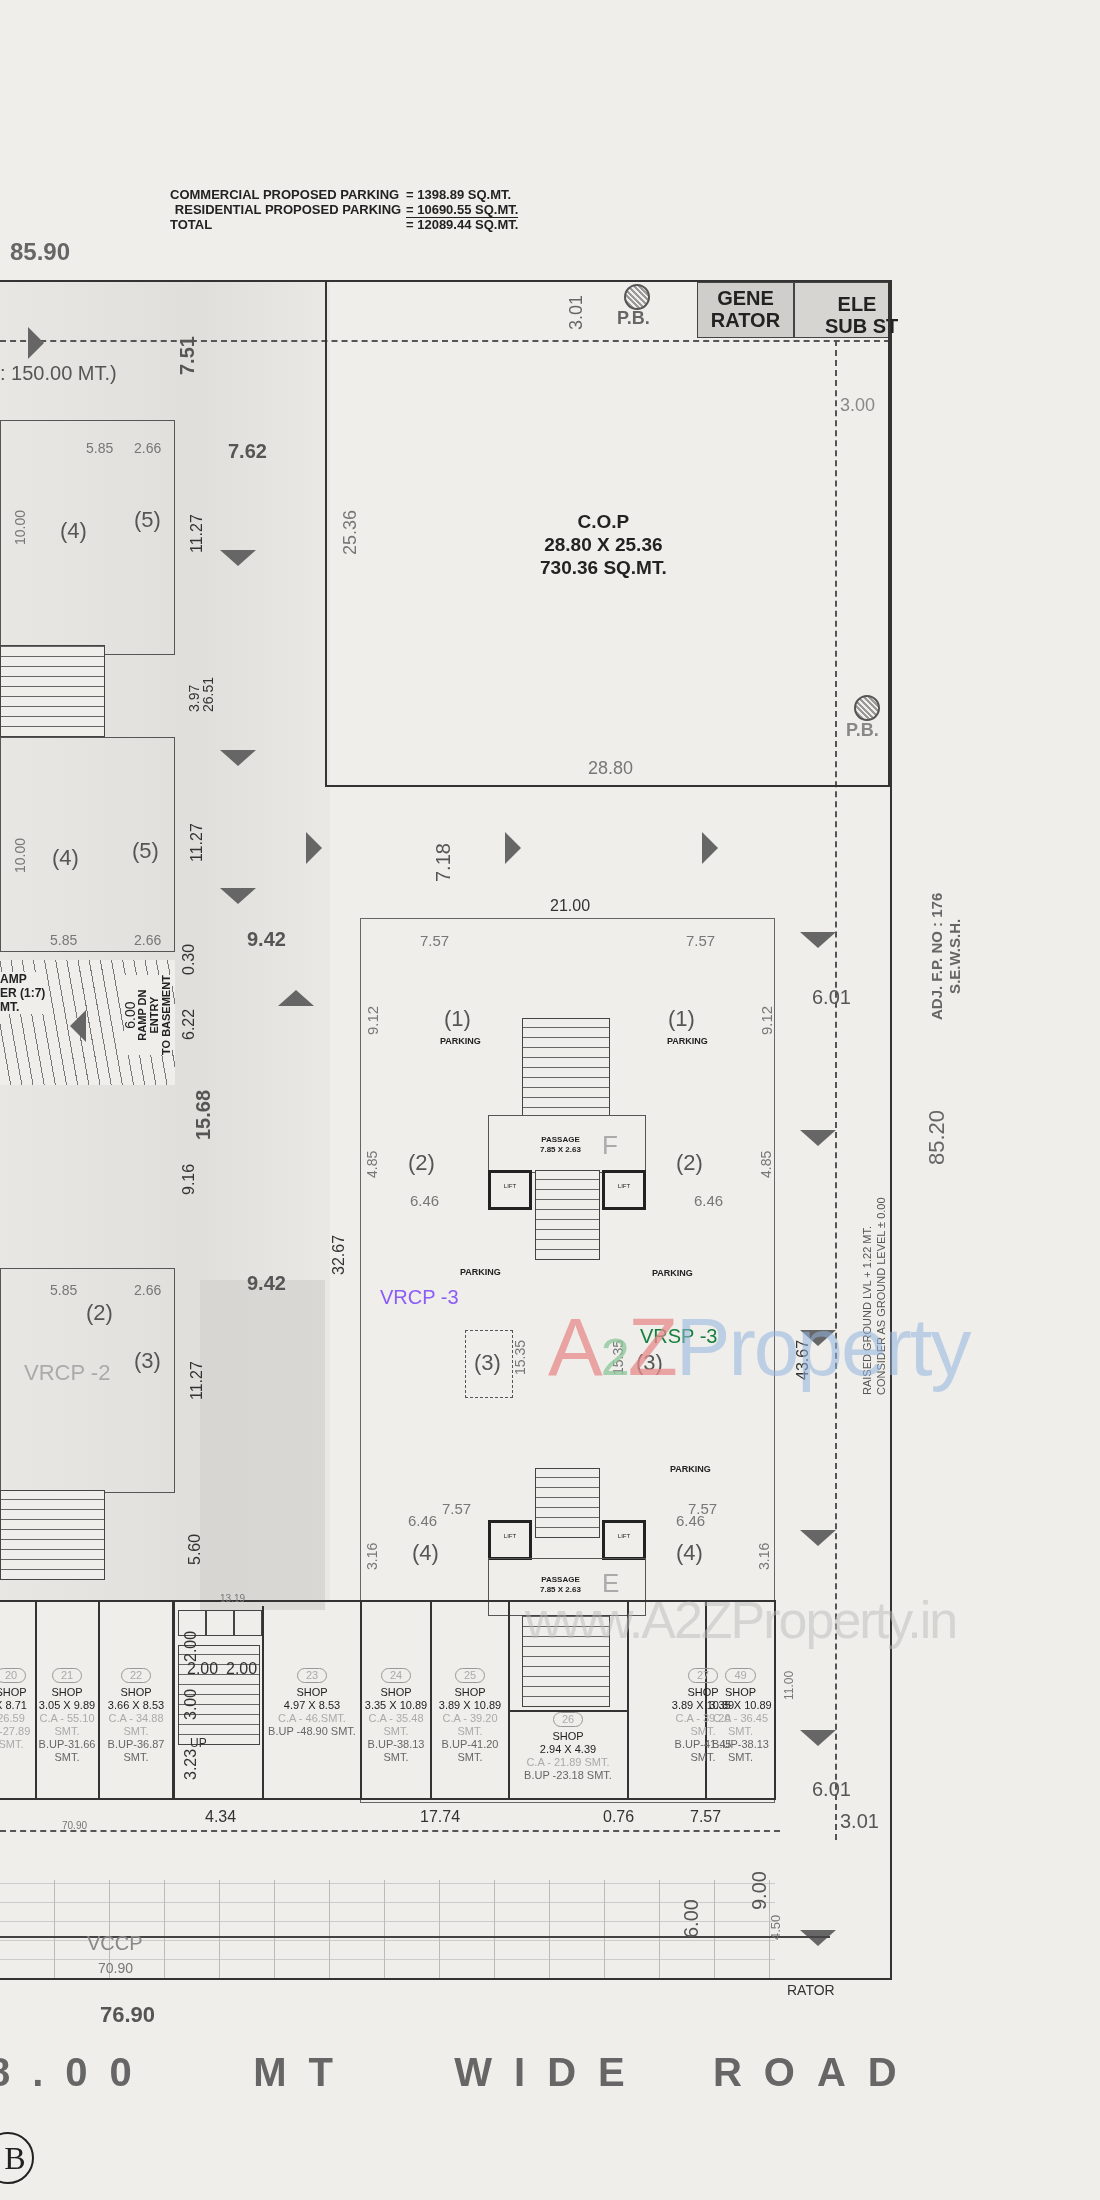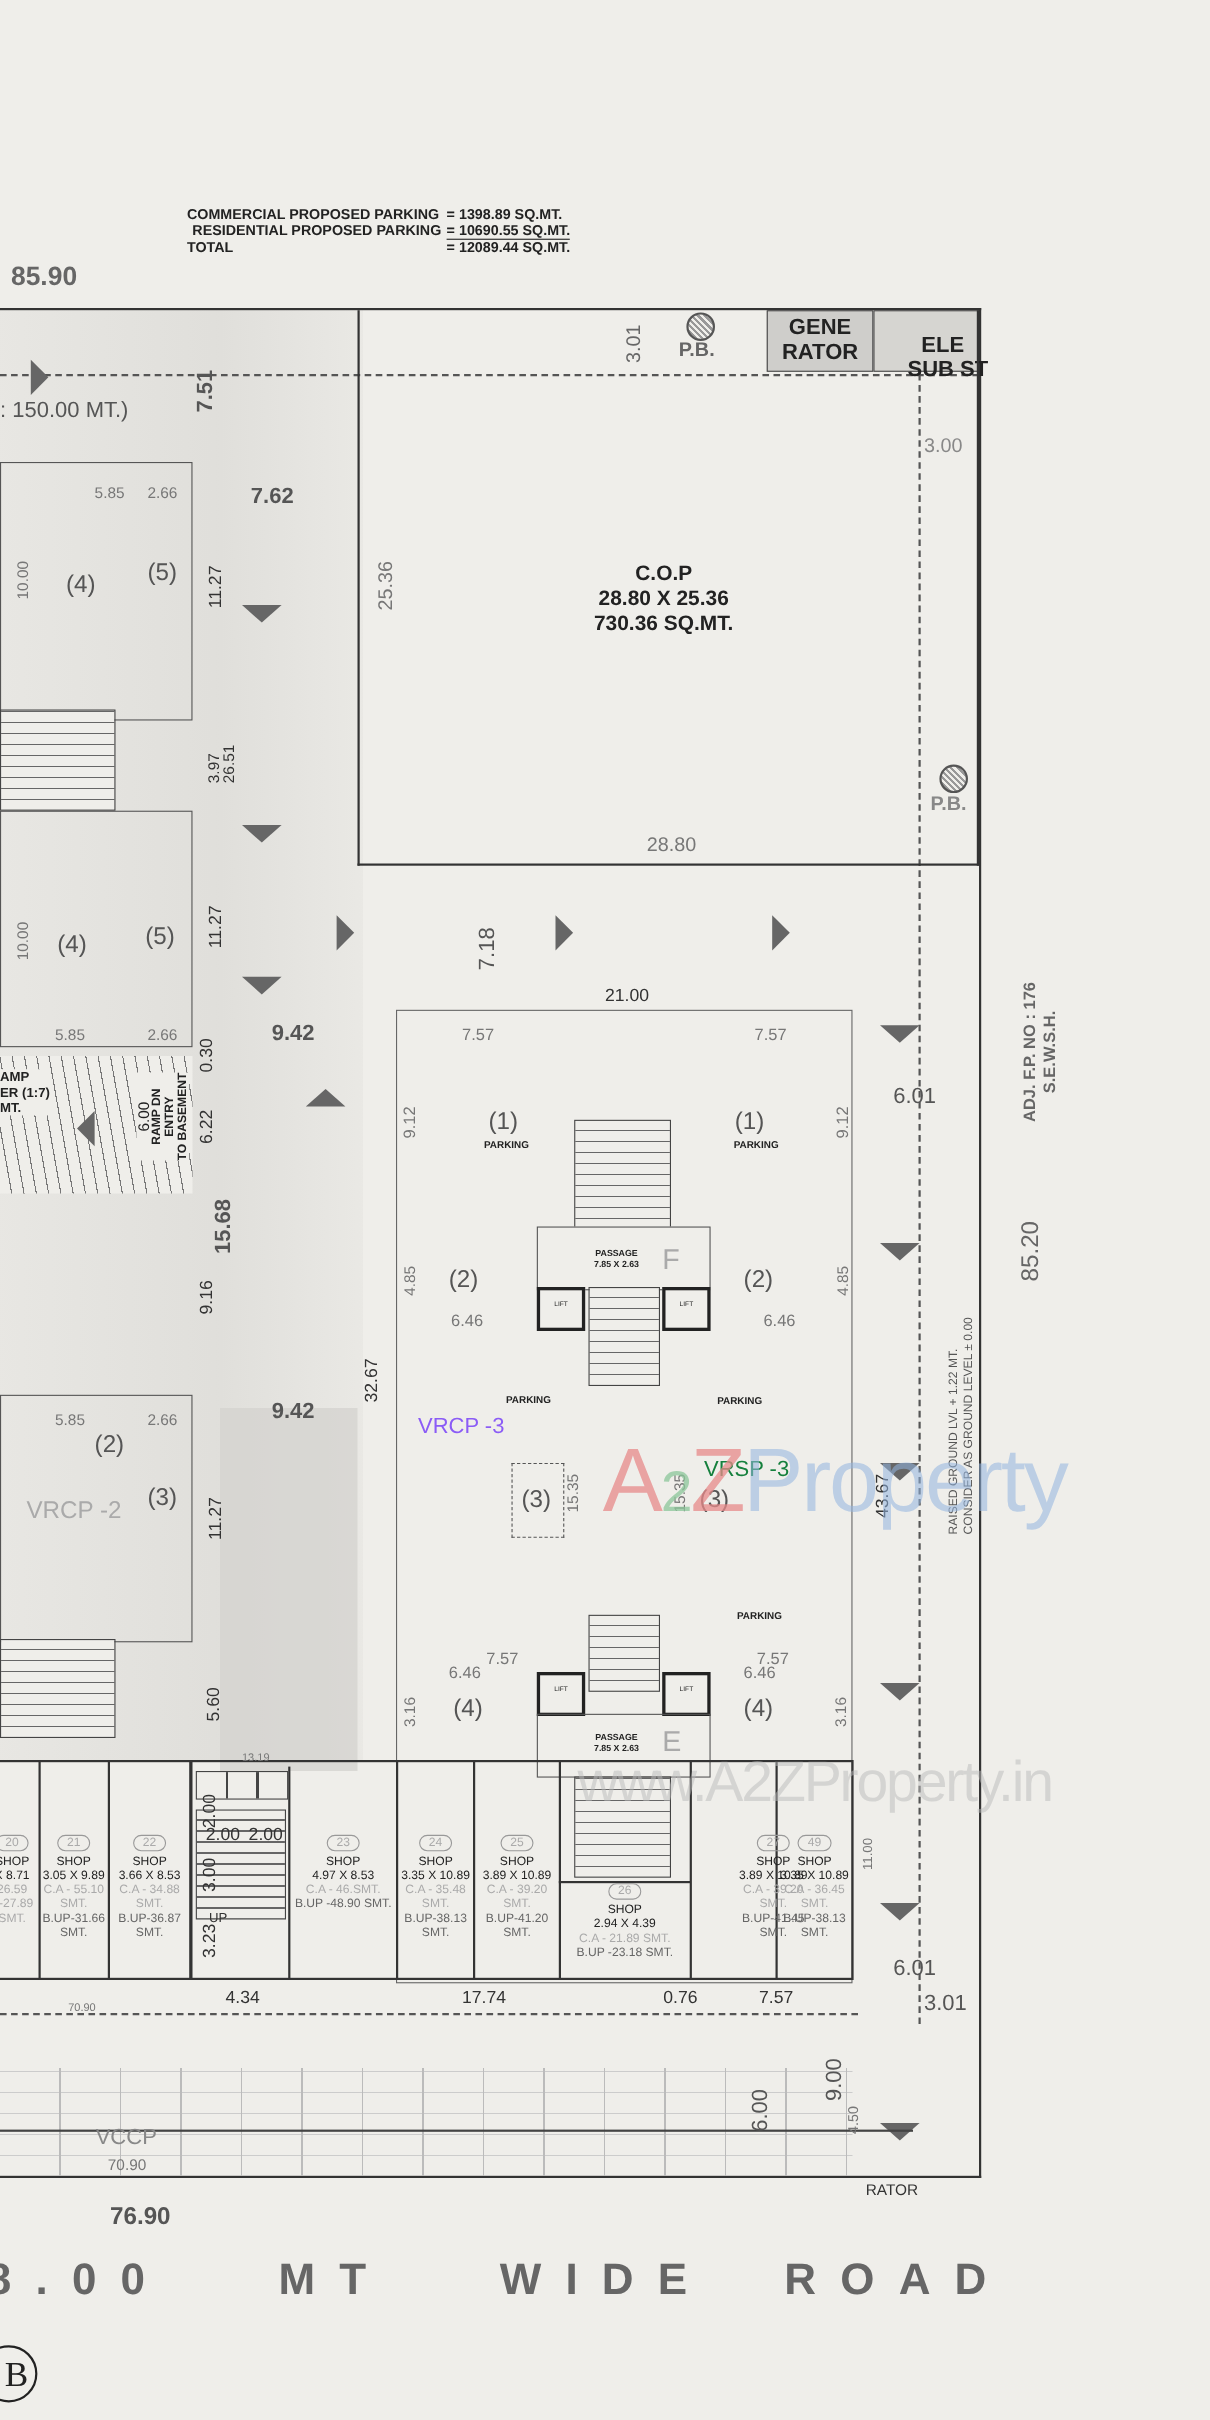--- a/index.html
+++ b/index.html
@@ -53,21 +53,21 @@
 <div class="dimdk vert" style="left:566px;top:330px;color:#666;font-size:18px;">3.01</div>
 <div class="pb" style="left:624px;top:284px;"></div>
 <div class="dim" style="left:617px;top:308px;color:#666;font-size:18px;font-weight:bold;">P.B.</div>
 <div class="box" style="left:697px;top:282px;width:97px;height:56px;background:#cfcecb;border-color:#444;">
   <div class="lbl" style="left:0;right:0;top:4px;font-size:20px;line-height:22px;">
     <div>GENE</div>
       <div>RATOR</div>
   </div>
 </div>
 <div class="box" style="left:794px;top:282px;width:96px;height:56px;background:#d6d5d1;border-color:#444;">
-  <div class="lbl" style="left:0;right:0;top:20px;font-size:20px;line-height:22px;padding-left:30px;">
+  <div class="lbl" style="left:0;right:0;top:10px;font-size:20px;line-height:22px;padding-left:30px;">
     <div>ELE</div>
       <div>SUB ST</div>
   </div>
 </div>
 <div class="dim" style="left:840px;top:395px;color:#888;">3.00</div>
 
 <div class="box" style="left:325px;top:282px;width:565px;height:505px;border:2px solid #333;border-top:none;"></div>
 <div class="lbl" style="left:540px;top:510px;font-size:19px;line-height:23px;">
   <div>C.O.P</div>
     <div>28.80 X 25.36</div>

